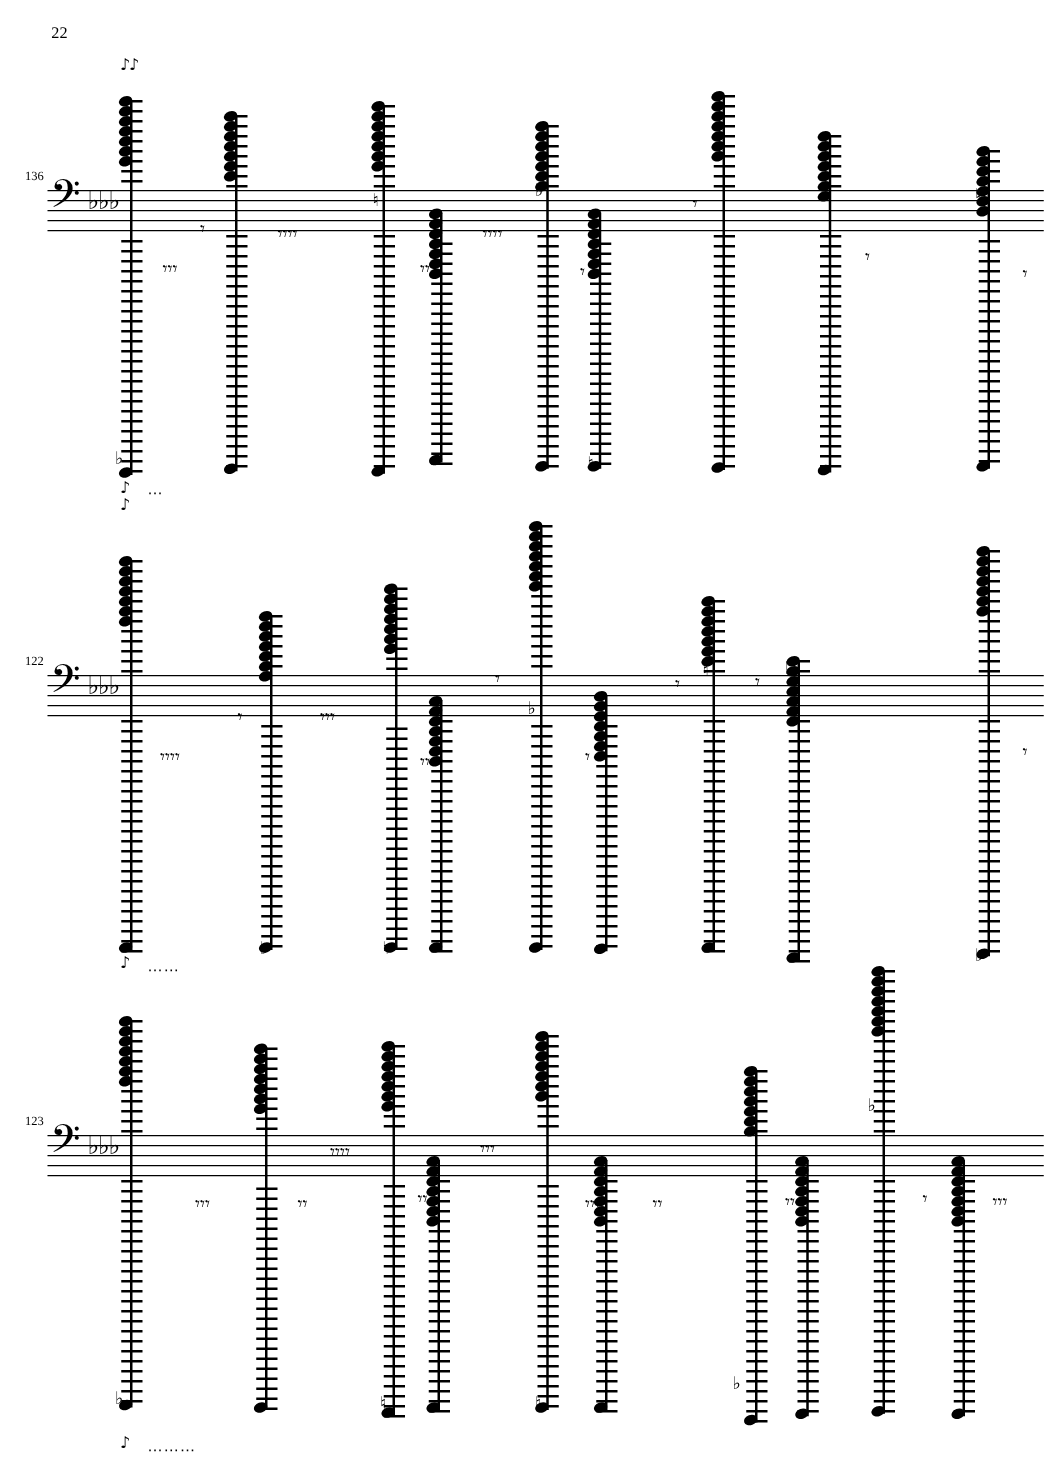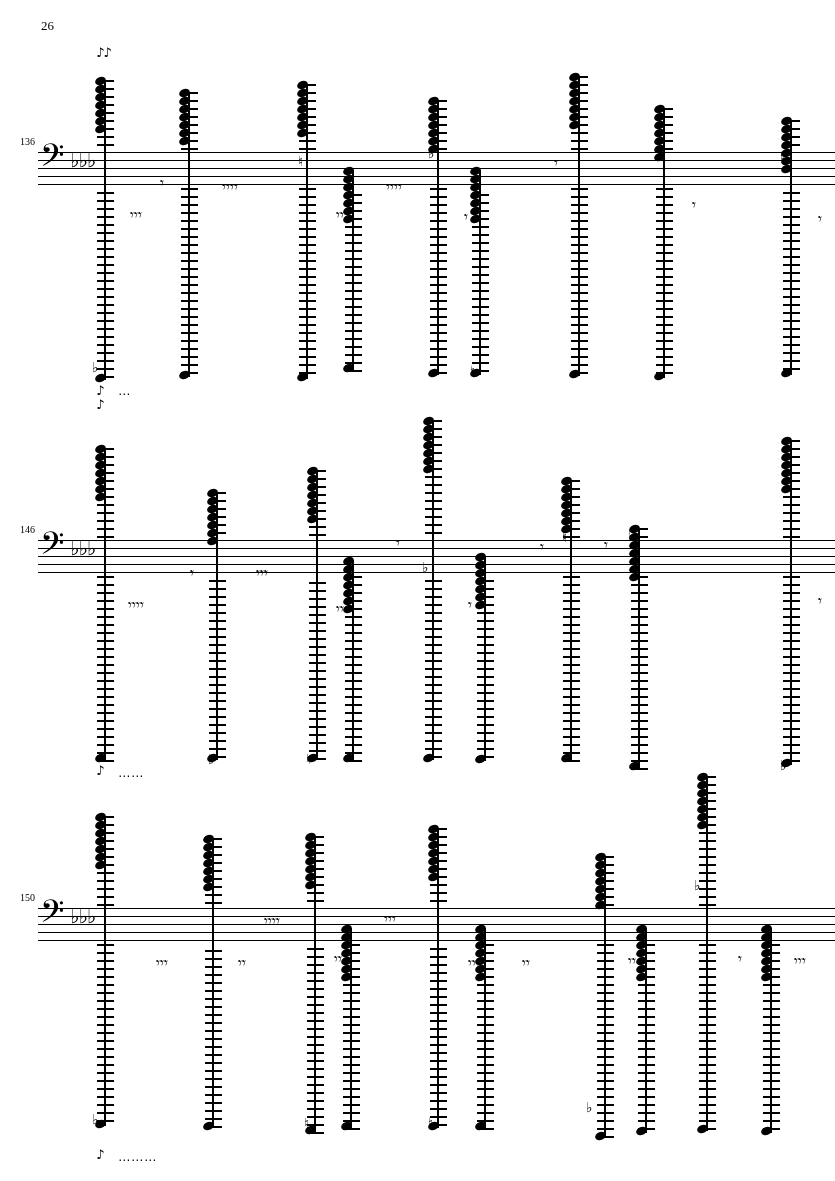--- a/index.html
+++ b/index.html
@@ -94,21 +94,21 @@
     line-height:1;
     letter-spacing:1px;
     font-family:"DejaVu Sans", sans-serif;
   }
 </style>
 </head>
 <body>
 
 <div class="page">
 
-  <div class="page-number">26</div>
+  <div class="page-number">22</div>
 
   <div class="system">
     <div class="measure-number" style="left:20px;top:136px;">136</div>
     <div class="clef" style="left:40px;top:140px;">𝄢</div>
     <div class="keysig" style="left:70px;top:150px;">♭♭♭</div>
 
     <div class="staff" style="top:152px;">
       <div class="ln"></div>
         <div class="ln"></div>
         <div class="ln"></div>
@@ -141,21 +141,21 @@
     <div class="accidental" style="left:428px;top:146px;">♭</div>
     <div class="accidental" style="left:470px;top:364px;">♮</div>
     <div class="accidental" style="left:780px;top:150px;">♮</div>
 
     <div class="beamgroup" style="left:96px;top:46px;">♪♪</div>
     <div class="beamgroup" style="left:96px;top:384px;">♪</div>
     <div class="dots" style="left:118px;top:388px;">⋯</div>
   </div>
 
   <div class="system">
-    <div class="measure-number" style="left:20px;top:524px;">146</div>
+    <div class="measure-number" style="left:20px;top:524px;">122</div>
     <div class="clef" style="left:40px;top:528px;">𝄢</div>
     <div class="keysig" style="left:70px;top:538px;">♭♭♭</div>
 
     <div class="staff" style="top:540px;">
       <div class="ln"></div>
         <div class="ln"></div>
         <div class="ln"></div>
         <div class="ln"></div>
         <div class="ln"></div>
     </div>
@@ -186,21 +186,21 @@
     <div class="accidental" style="left:562px;top:530px;">♮</div>
     <div class="accidental" style="left:628px;top:528px;">♭</div>
     <div class="accidental" style="left:780px;top:758px;">♭</div>
 
     <div class="beamgroup" style="left:96px;top:398px;">♪</div>
     <div class="beamgroup" style="left:96px;top:764px;">♪</div>
     <div class="dots" style="left:118px;top:770px;">⋯⋯</div>
   </div>
 
   <div class="system">
-    <div class="measure-number" style="left:20px;top:892px;">150</div>
+    <div class="measure-number" style="left:20px;top:892px;">123</div>
     <div class="clef" style="left:40px;top:896px;">𝄢</div>
     <div class="keysig" style="left:70px;top:906px;">♭♭♭</div>
 
     <div class="staff" style="top:908px;">
       <div class="ln"></div>
         <div class="ln"></div>
         <div class="ln"></div>
         <div class="ln"></div>
         <div class="ln"></div>
     </div>

